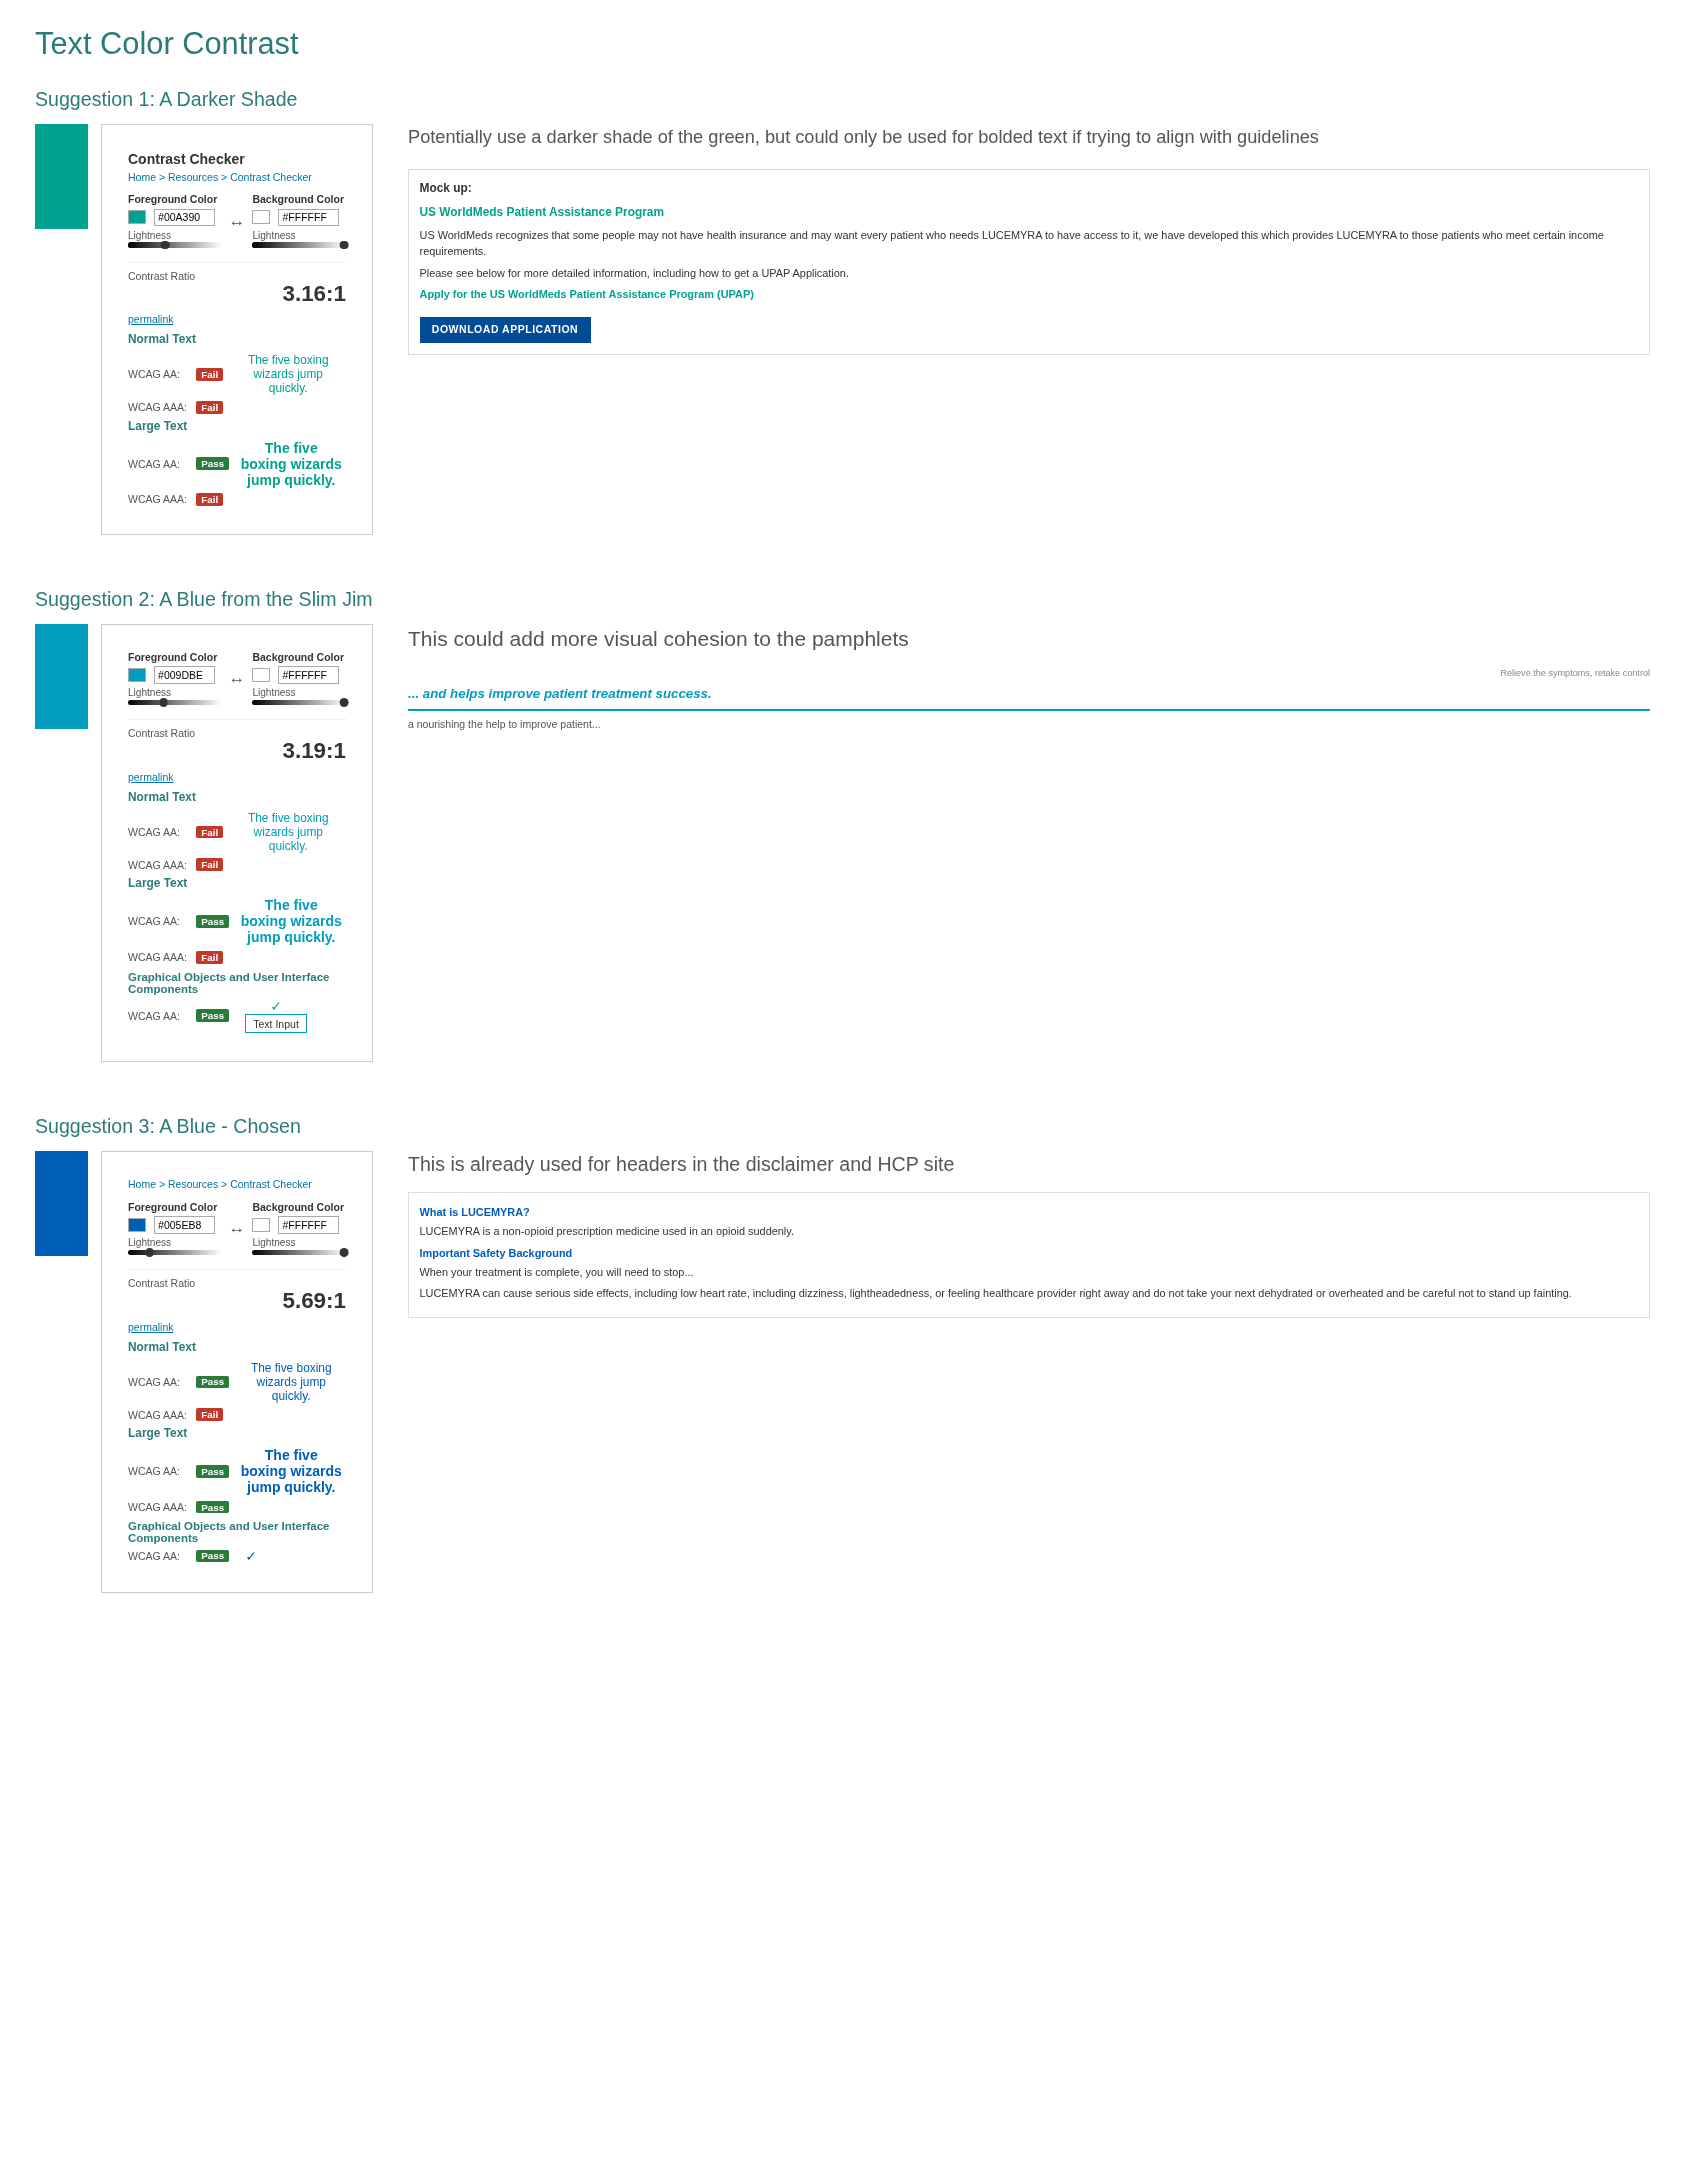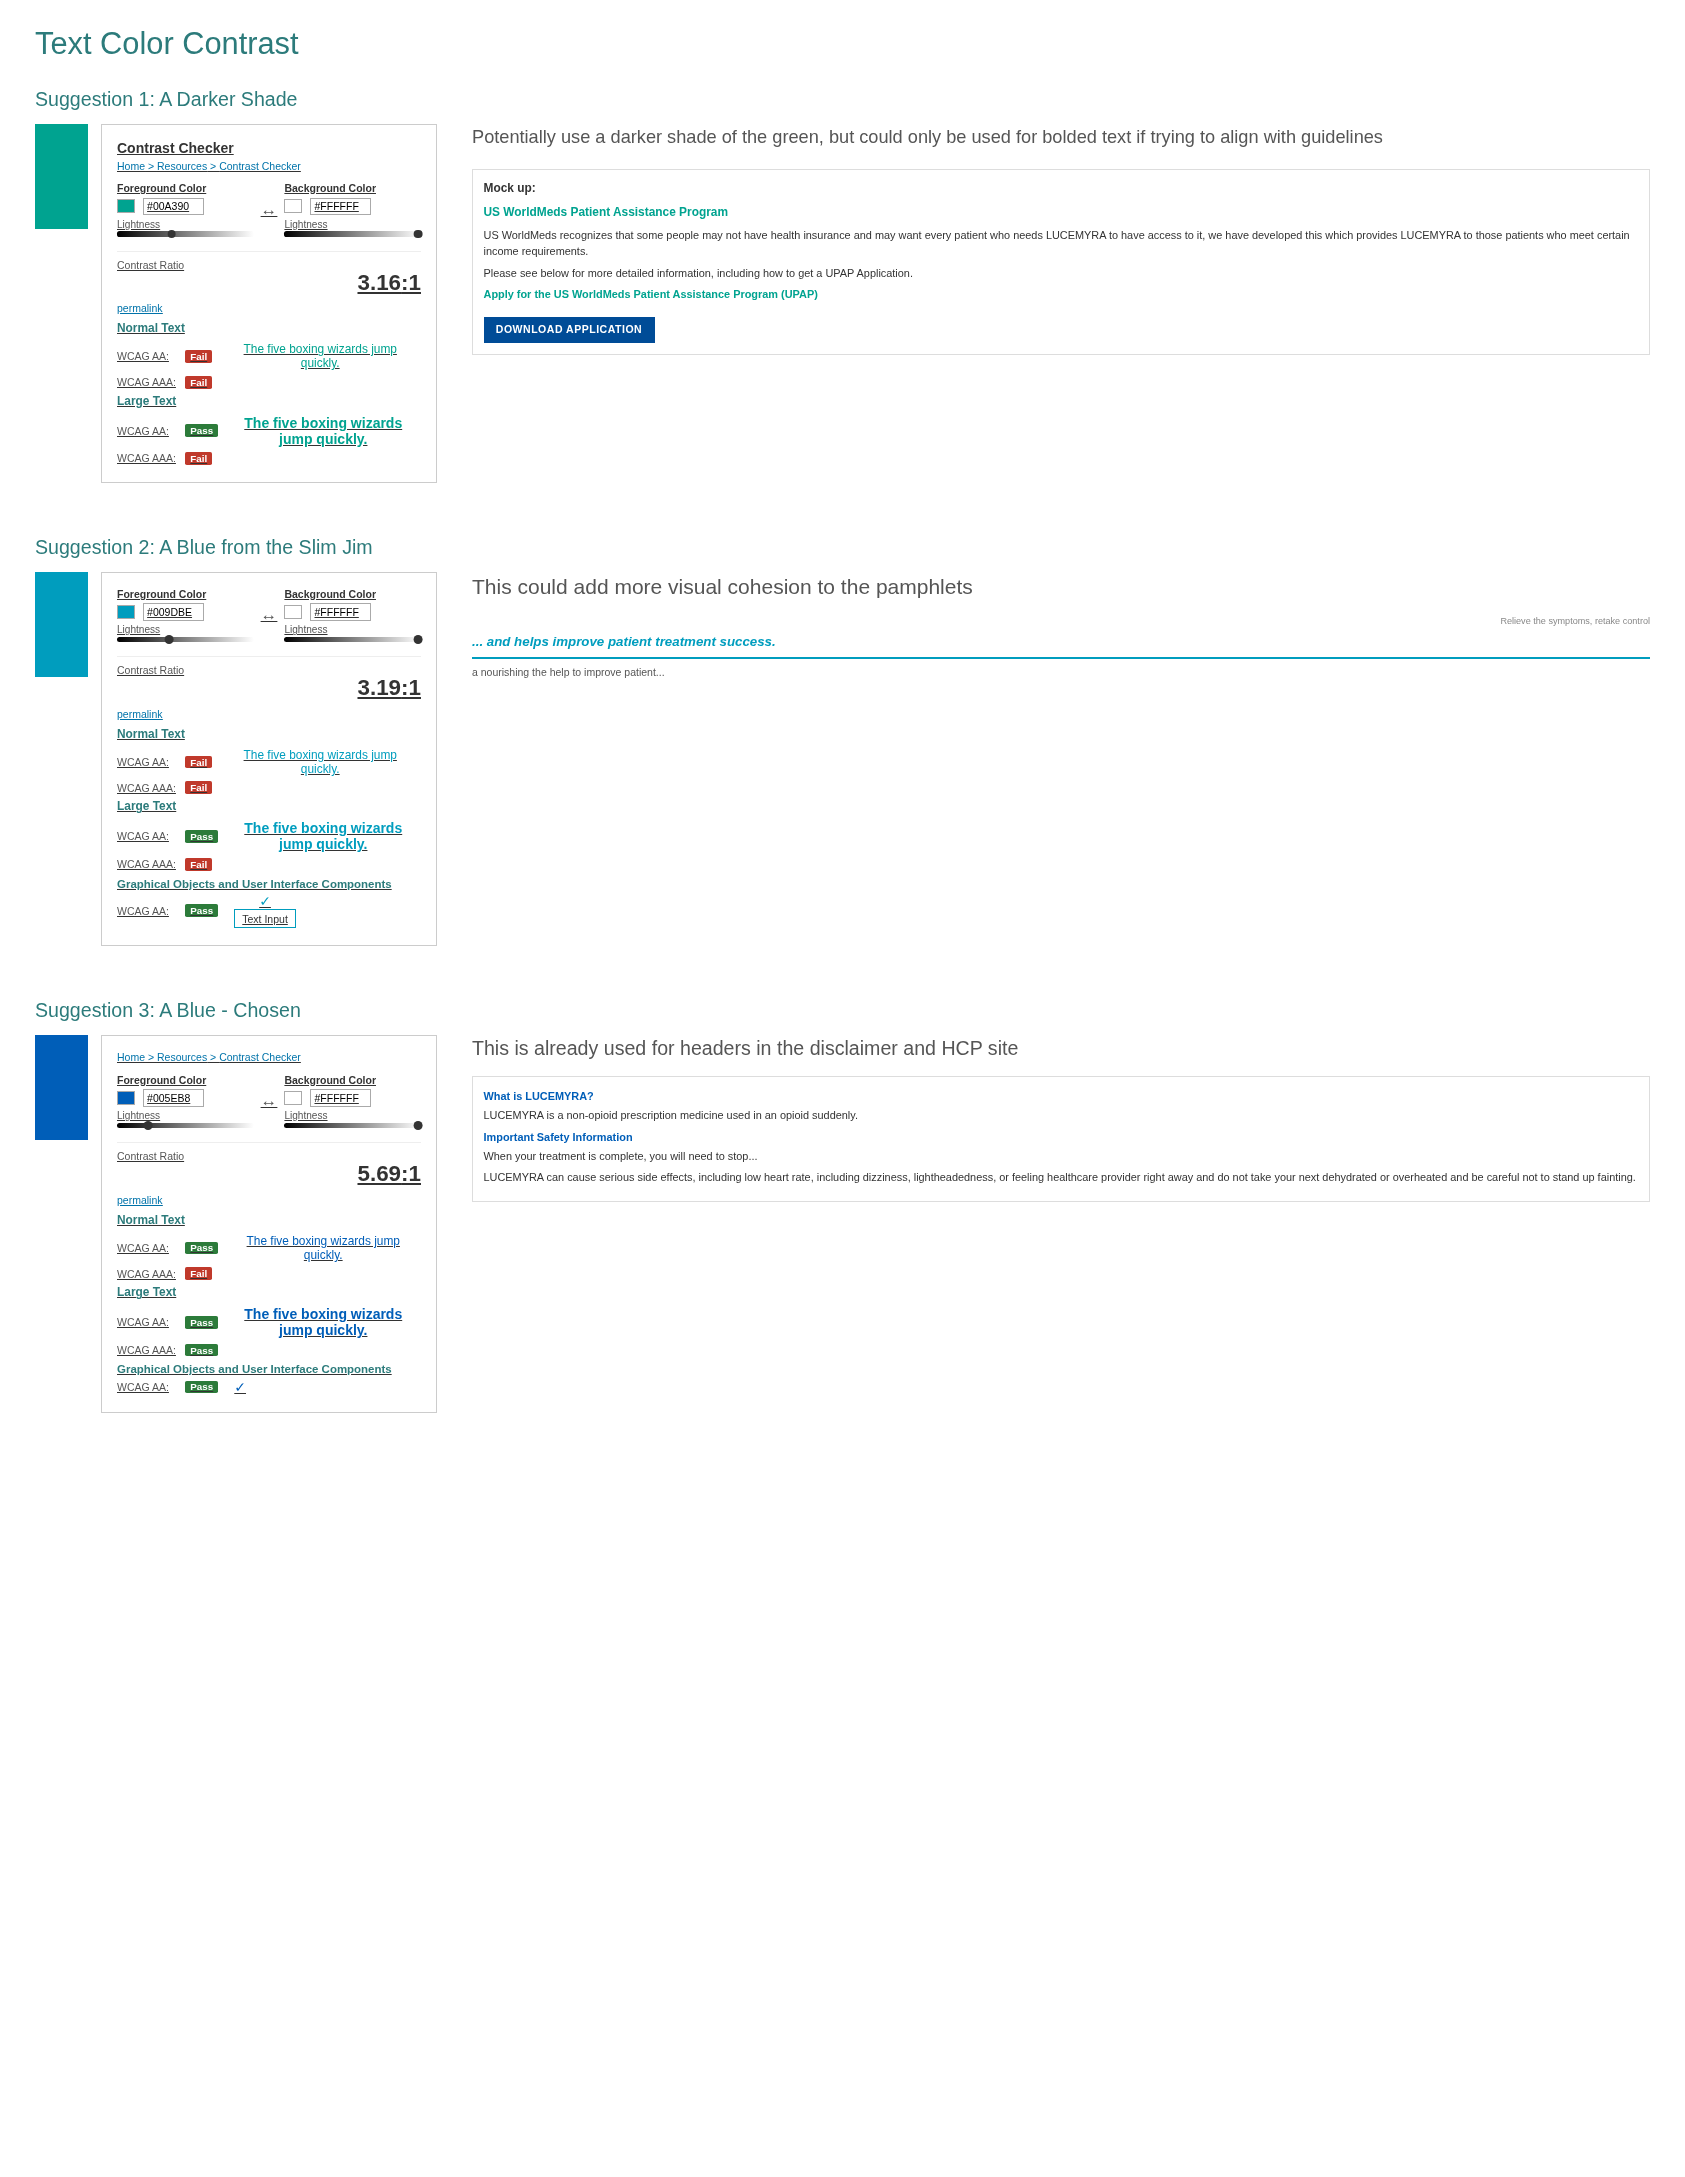--- a/index.html
+++ b/index.html
@@ -42,25 +42,24 @@
     }
 
     .color-swatch {
       width: 53px;
       height: 105px;
       flex-shrink: 0;
     }
 
     .contrast-checker-box {
       border: 0.9px solid #ccc;
-      padding: 15px;
-      width: 336px;
+      padding: 26px;
+      width: 272px;
       font-size: 0.85rem;
       background: #fff;
-      text-decoration: underline;
     }
 
     .contrast-checker-box .cc-title {
       font-weight: bold;
       font-size: 1rem;
       margin-bottom: 3.5px;
     }
 
     .cc-breadcrumb {
       font-size: 0.75rem;
@@ -557,20 +556,20 @@
           <span class="checkmark-demo" style="color:#005EB8; margin-left:8.8px;">✓</span>
         </div>
       </div>
     </div>
 
     <div class="right-panel">
       <p class="chosen-right-text">This is already used for headers in the disclaimer and HCP site</p>
       <div class="disclaimer-box">
         <div class="disclaimer-section-heading" style="color:#005EB8;">What is LUCEMYRA?</div>
         <p class="disclaimer-body">LUCEMYRA is a non-opioid prescription medicine used in an opioid suddenly.</p>
-        <div class="disclaimer-section-heading" style="color:#005EB8;">Important Safety Information</div>
+        <div class="disclaimer-section-heading" style="color:#005EB8;">Important Safety Background</div>
         <p class="disclaimer-body">When your treatment is complete, you will need to stop...</p>
         <p class="disclaimer-body">LUCEMYRA can cause serious side effects, including low heart rate, including dizziness, lightheadedness, or feeling healthcare provider right away and do not take your next dehydrated or overheated and be careful not to stand up fainting.</p>
       </div>
     </div>
   </div>
 </div>
 
 
 </body></html>

